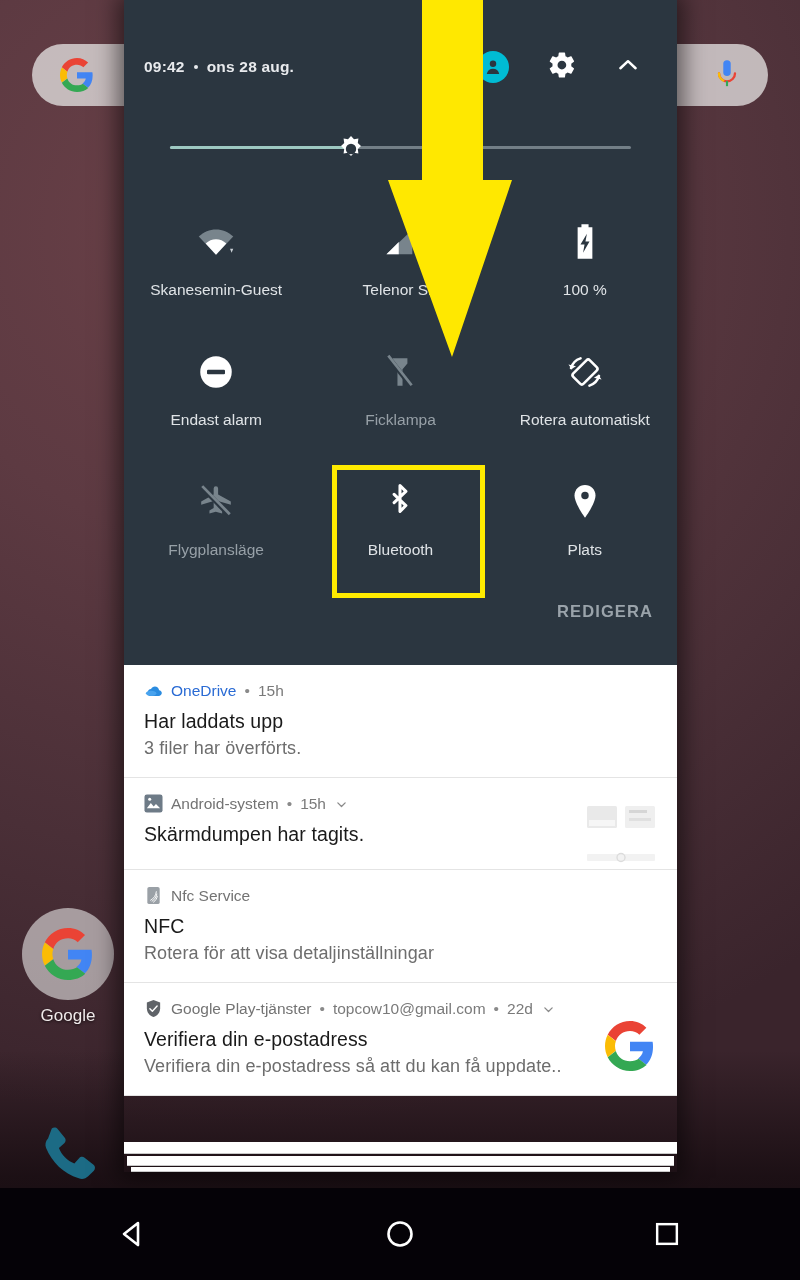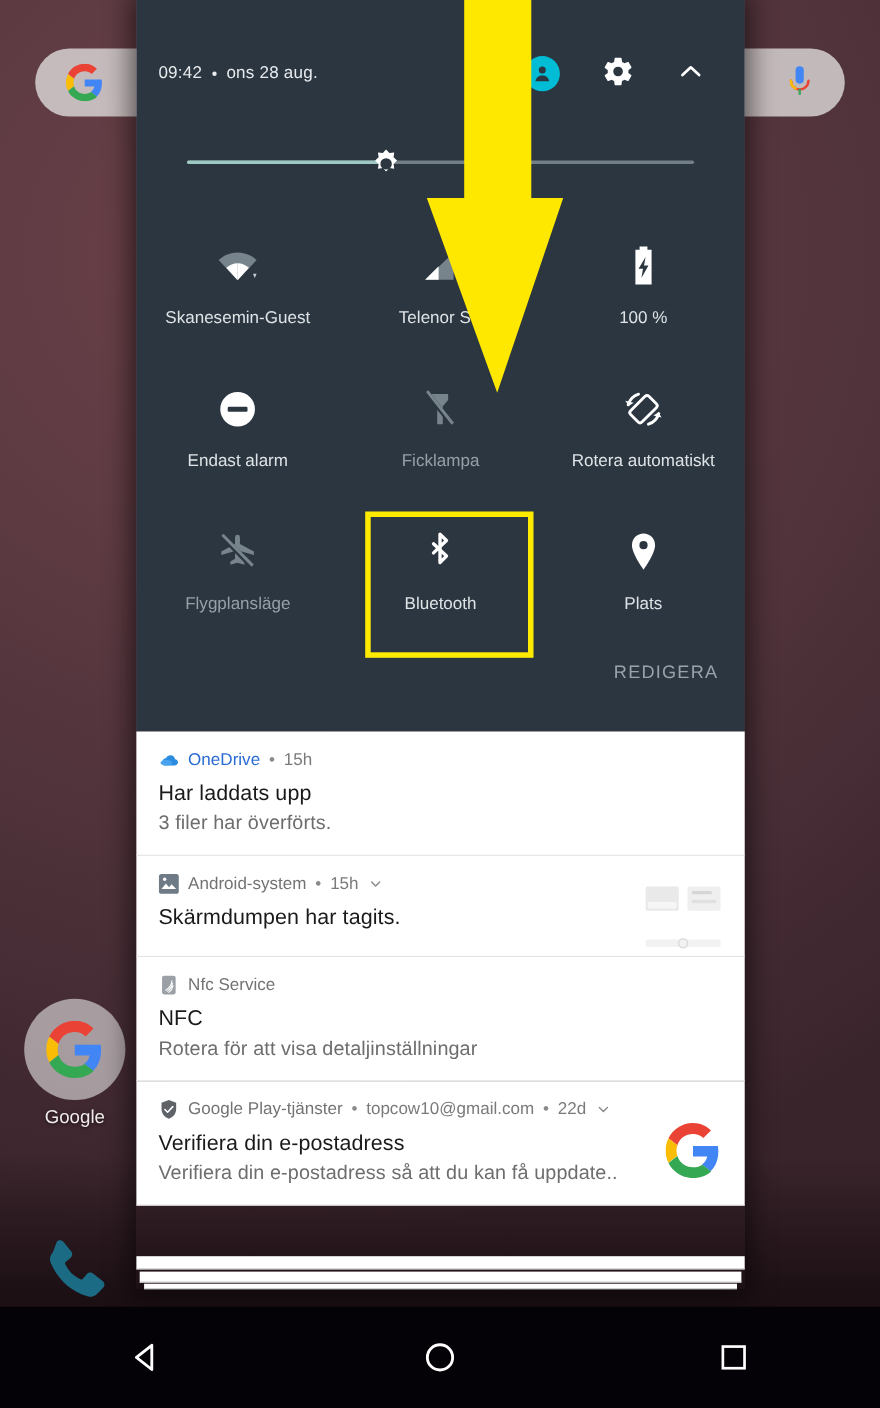--- a/index.html
+++ b/index.html
@@ -67,21 +67,21 @@
     background: #2b3640;
   }
 
   
   .status-row {
     position: absolute; left: 0; right: 0; top: 50px; height: 34px;
     display: flex; align-items: center;
   }
   .status-datetime {
     margin-left: 20px;
-    font-size: 15.5px; font-weight: normal; color: #e8eaed;
+    font-size: 15.5px; font-weight: bold; color: #e8eaed;
     letter-spacing: 0.2px;
     display: flex; align-items: center; gap: 9px;
   }
   .dot { width: 4px; height: 4px; border-radius: 50%; background: #e8eaed; display: inline-block; }
   .status-icons {
     margin-left: auto; margin-right: 36px;
     display: flex; align-items: center; gap: 38px;
   }
   .avatar-btn {
     width: 32px; height: 32px; border-radius: 50%;
@@ -131,21 +131,21 @@
     content: "";
     position: absolute;
     left: 24px; top: -3px; width: 143px; height: 123px;
     border: 5px solid #ffeb00;
     pointer-events: none;
   }
 
   .edit-btn {
     position: absolute; right: 14px; top: 596px;
     font-size: 16.5px; letter-spacing: 1.1px;
-    color: #9aa3aa; font-weight: normal;
+    color: #9aa3aa; font-weight: bold;
     padding: 6px 10px;
   }
 
   
   #notif-list {
     position: absolute; left: 0; right: 0; top: 665px;
     bottom: 0;
   }
   .notif {
     background: #fff;

